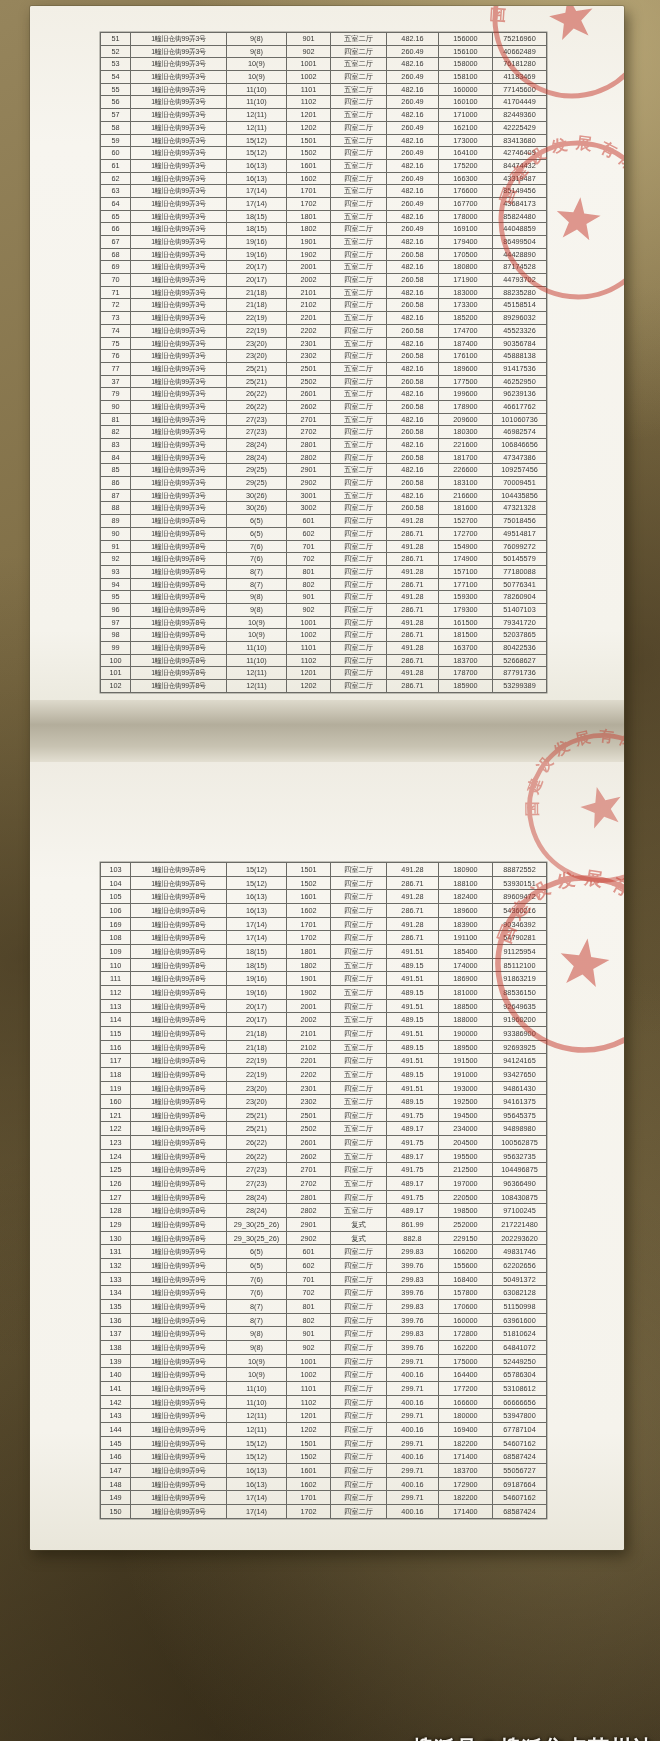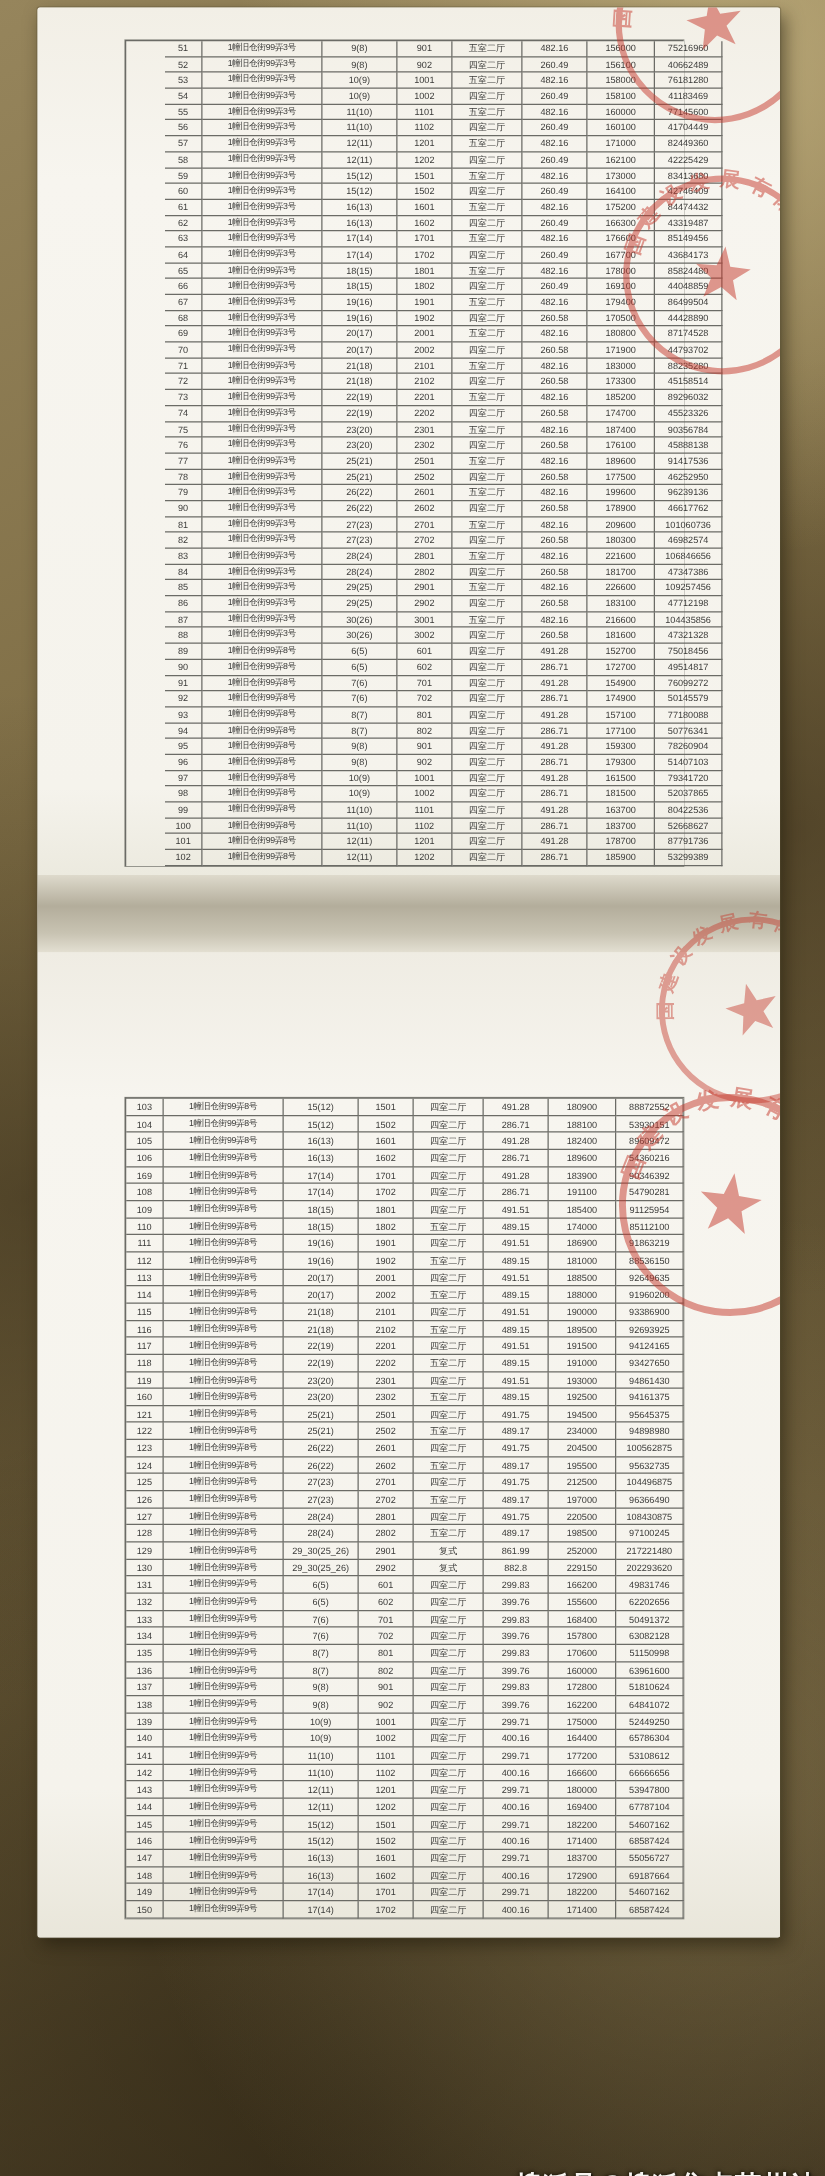--- a/index.html
+++ b/index.html
@@ -22,23 +22,23 @@
   .page{position:absolute;left:0;width:100%;}
   .page-1{top:0;height:694px;background:linear-gradient(180deg,#f2efe6,#f7f5ef 20%,#f5f3ec 90%,#eceadf);}
   .page-gap{top:694px;height:62px;background:linear-gradient(180deg,#dedacc,#b3ad9b 40%,#c8c3b2 75%,#e3dfd2);}
   .page-2{top:756px;height:788px;background:linear-gradient(180deg,#efece3,#f7f5ef 15%,#f5f3ec 85%,#e9e6da);}
   .t-table{
     position:absolute;left:70px;width:446px;
     border-left:1px solid #6b6b66;border-top:1px solid #6b6b66;
     box-shadow:0 0 0 .5px #8a8a82;
   }
   .t1{top:26px;}
-  .t2{top:100px;margin-top:16px;}
+  .t2{top:100px;}
   .t-row{display:grid;grid-template-columns:30px 96px 60px 44px 56px 52px 54px 54px;}
-  .page-1 .t-row{height:12.69px;line-height:12.69px;padding-left:31px;}
+  .page-1 .t-row{height:12.69px;line-height:12.69px;}
   .page-2 .t-row{height:13.66px;line-height:13.66px;}
   .t-cell{
     border-right:1px solid #6b6b66;border-bottom:1px solid #6b6b66;
     font-size:7.3px;color:#3a3a38;text-align:center;overflow:hidden;white-space:nowrap;
   }
   .t-cell.c1{font-size:7px;letter-spacing:-.3px;}
   .stamp{position:absolute;opacity:.5;pointer-events:none;}
   .stamp text{font-family:"Liberation Sans",sans-serif;font-weight:bold;}
   .watermark{
     position:absolute;right:6px;top:1698px;font-size:21px;font-weight:bold;color:#f6f4f0;
@@ -318,21 +318,21 @@
           <div class="t-cell c0">77</div>
           <div class="t-cell c1">1幢旧仓街99弄3号</div>
           <div class="t-cell c2">25(21)</div>
           <div class="t-cell c3">2501</div>
           <div class="t-cell c4">五室二厅</div>
           <div class="t-cell c5">482.16</div>
           <div class="t-cell c6">189600</div>
           <div class="t-cell c7">91417536</div>
         </div>
         <div class="t-row">
-          <div class="t-cell c0">78</div>
+          <div class="t-cell c0">37</div>
           <div class="t-cell c1">1幢旧仓街99弄3号</div>
           <div class="t-cell c2">25(21)</div>
           <div class="t-cell c3">2502</div>
           <div class="t-cell c4">四室二厅</div>
           <div class="t-cell c5">260.58</div>
           <div class="t-cell c6">177500</div>
           <div class="t-cell c7">46252950</div>
         </div>
         <div class="t-row">
           <div class="t-cell c0">79</div>
@@ -405,21 +405,21 @@
           <div class="t-cell c7">109257456</div>
         </div>
         <div class="t-row">
           <div class="t-cell c0">86</div>
           <div class="t-cell c1">1幢旧仓街99弄3号</div>
           <div class="t-cell c2">29(25)</div>
           <div class="t-cell c3">2902</div>
           <div class="t-cell c4">四室二厅</div>
           <div class="t-cell c5">260.58</div>
           <div class="t-cell c6">183100</div>
-          <div class="t-cell c7">47712198</div>
+          <div class="t-cell c7">70009451</div>
         </div>
         <div class="t-row">
           <div class="t-cell c0">87</div>
           <div class="t-cell c1">1幢旧仓街99弄3号</div>
           <div class="t-cell c2">30(26)</div>
           <div class="t-cell c3">3001</div>
           <div class="t-cell c4">五室二厅</div>
           <div class="t-cell c5">482.16</div>
           <div class="t-cell c6">216600</div>
           <div class="t-cell c7">104435856</div>

